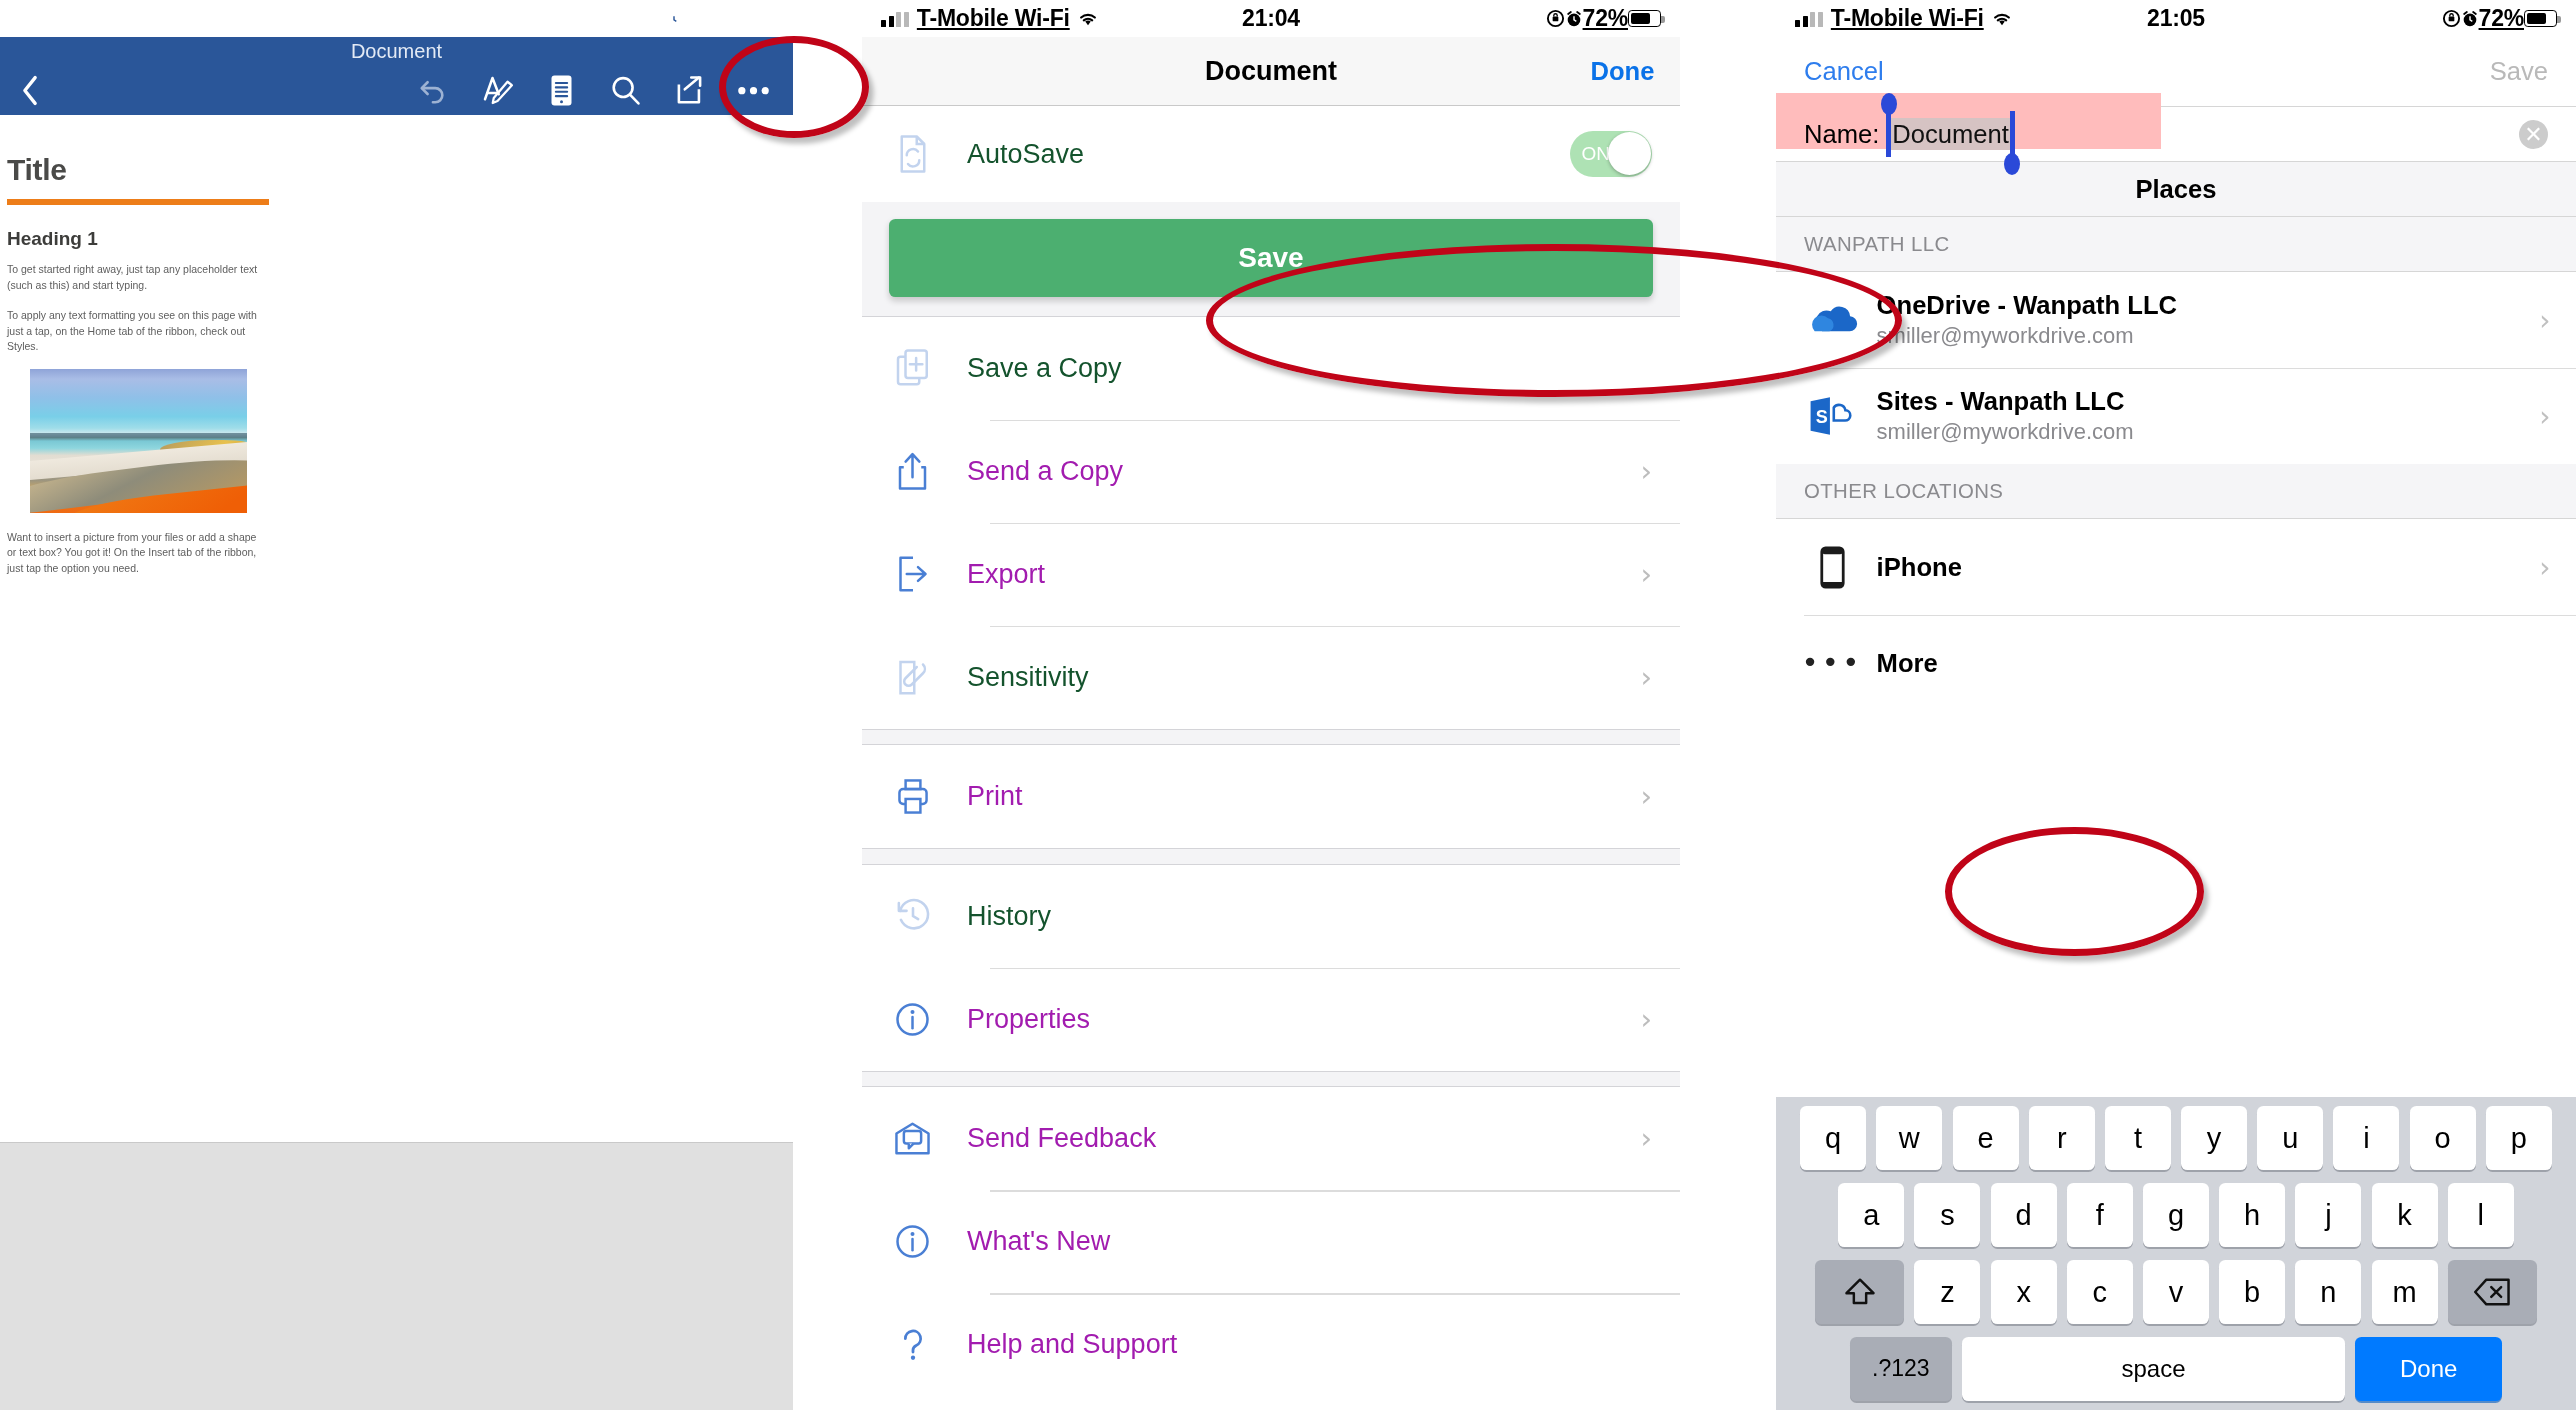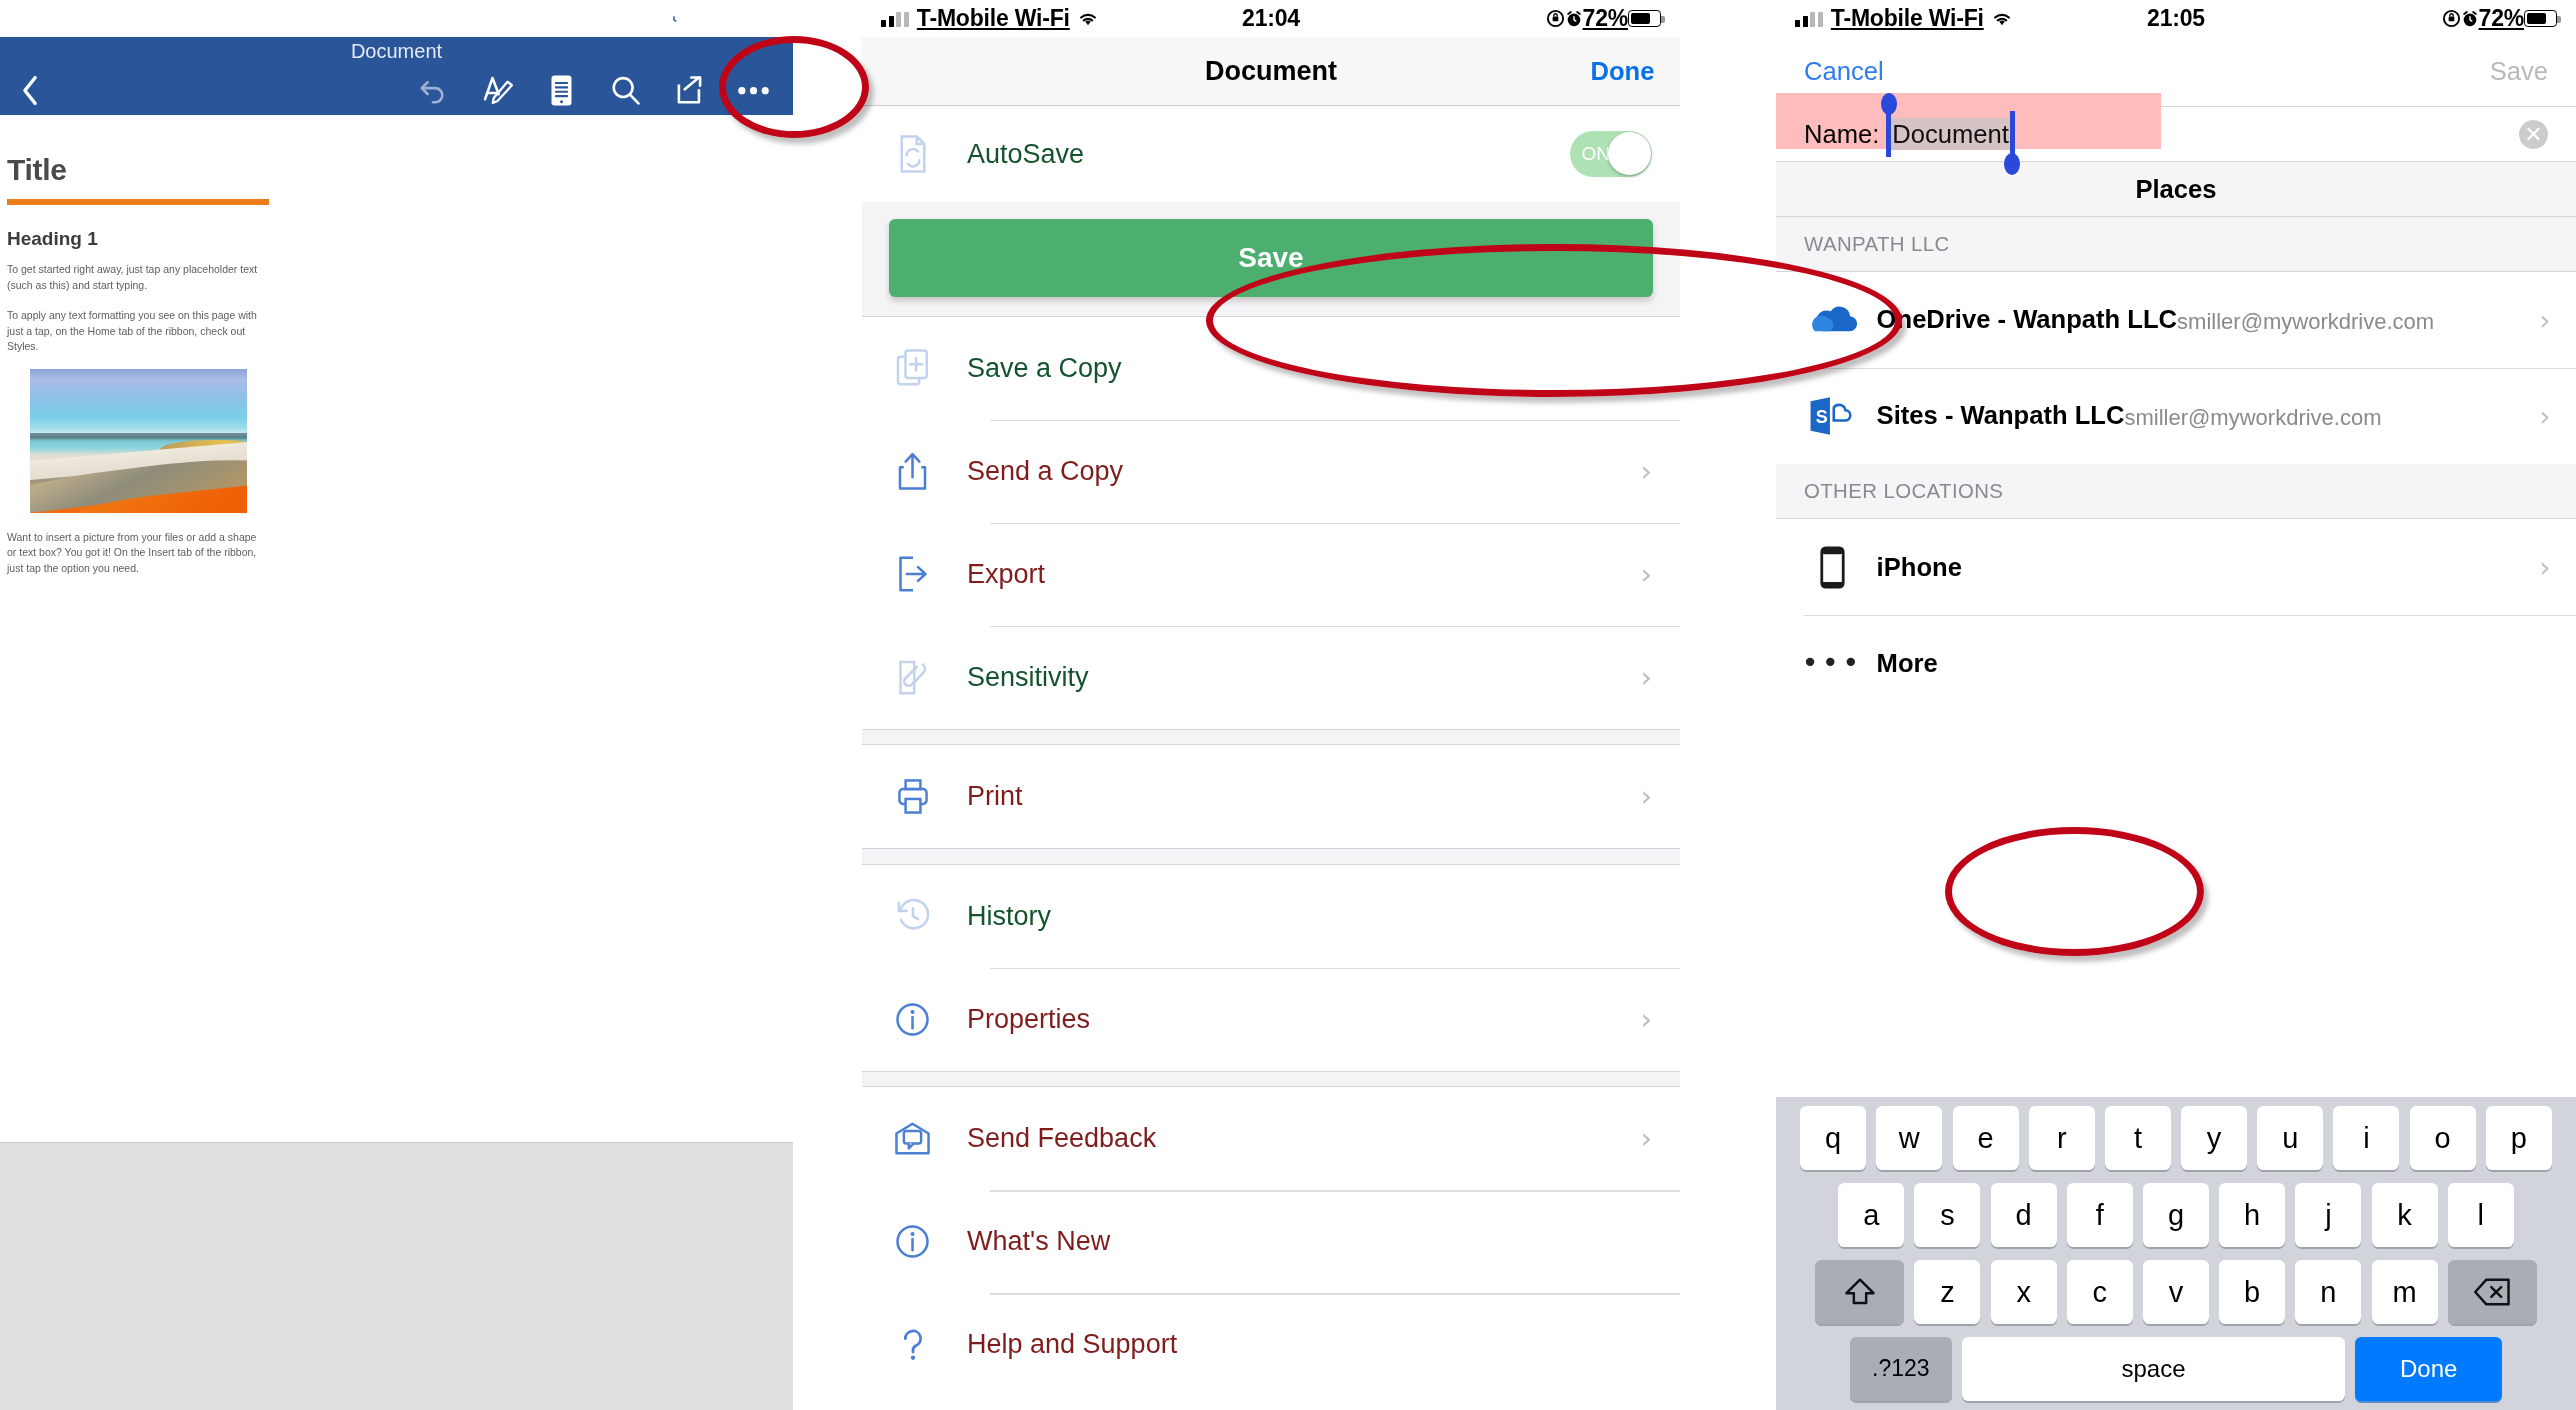--- a/index.html
+++ b/index.html
@@ -101,21 +101,21 @@
                 display:flex; align-items:center; justify-content:center; position:relative; }
   .mid-navbar .t { font-size: 27px; font-weight: 700; color:#000; }
   .mid-navbar .done { position:absolute; right:25.6px; font-size:25.6px; color:#0a72e8; font-weight:600; }
 
   .menu-section { background:#fff; }
   .menu-gap { height: 16.6px; background:#f4f4f6; border-top:1.3px solid #d4d4d8; border-bottom:1.3px solid #d4d4d8; }
   .menu-row { display:flex; align-items:center; height: 103px; padding-left: 27px; position:relative; background:#fff; }
   .menu-row + .menu-row::before { content:""; position:absolute; top:0; left: 128px; right:0; height:1.3px; background:#dcdcdc; }
   .menu-ic { width: 47px; flex:0 0 47px; display:flex; align-items:center; justify-content:center; color:#4a7fd4; }
   .menu-ic svg { display:block; }
-  .menu-lbl { margin-left: 31px; font-size: 27px; color:#7f1d1d; }
+  .menu-lbl { margin-left: 31px; font-size: 27px; color:#a21caf; }
   .menu-row.disabled .menu-lbl { color:#14532d; }
   .menu-row.disabled .menu-ic { color:#c2d3ee; }
   .chev { margin-left:auto; margin-right: 28px; color:#bdbdbd; font-size: 29px; line-height: 1;
           font-family:"DejaVu Sans", sans-serif; }
 
   .autosave-row { height: 96px; }
   .toggle { margin-left:auto; margin-right: 28px; width: 82px; height: 46px; border-radius: 23px;
             background:#aee2b4; position:relative; display:flex; align-items:center; }
   .toggle .on { color:#ffffff; font-size: 19px; margin-left: 11.5px; font-weight:500; }
   .toggle .knob { position:absolute; right: 1.3px; top: 1.3px; width: 43px; height: 43px; border-radius:50%;
@@ -145,21 +145,21 @@
              display:flex; align-items:center; justify-content:center; color:#fff; font-size:22px; z-index:2;
              font-family:"DejaVu Sans",sans-serif; }
 
   .r-places { height: 55px; background:#f5f5f7; display:flex; align-items:center; justify-content:center;
               border-bottom:1.3px solid #d6d6d6; font-size:25.6px; font-weight:700; color:#000;text-align:right; }
   .r-grouphdr { height: 55px; background:#f5f5f7; display:flex; align-items:center; padding-left:28px;
                 font-size: 20.4px; color:#8a8a8e; letter-spacing:0.4px; border-bottom:1.3px solid #d6d6d6;}
   .r-row { display:flex; align-items:center; height: 96px; padding-left: 28px; background:#fff; position:relative; }
   .r-row + .r-row::before { content:""; position:absolute; top:0; left:28px; right:0; height:1.3px; background:#dcdcdc; }
   .r-ic { width: 56px; flex:0 0 56px; display:flex; align-items:center; justify-content:center; }
-  .r-txt { margin-left: 16.6px; display:flex; flex-direction:row; }
+  .r-txt { margin-left: 16.6px; display:flex; flex-direction:column; }
   .r-t1 { font-size: 25.6px; font-weight: 700; color:#000; }
   .r-t2 { font-size: 22px; color:#8a8a8e; margin-top:3.8px; }
   .r-chev { margin-left:auto; margin-right:25.6px; color:#c0c0c0; font-size:28px; font-family:"DejaVu Sans",sans-serif;}
   .r-more-dots { font-size: 29px; letter-spacing: 3.2px; color:#222; font-family:"DejaVu Sans",sans-serif; line-height:.4;}
 
   
   .kb { position:absolute; left:0; right:0; bottom:0; background:#d1d4da; padding: 9px 6.4px 10.2px 6.4px; }
   .kb-row { display:flex; justify-content:center; margin-bottom: 12.8px; }
   .kb-row:last-child { margin-bottom: 0; }
   .key { background:#fff; border-radius: 6.4px; box-shadow: 0 1.9px 0 rgba(130,135,145,.65);

